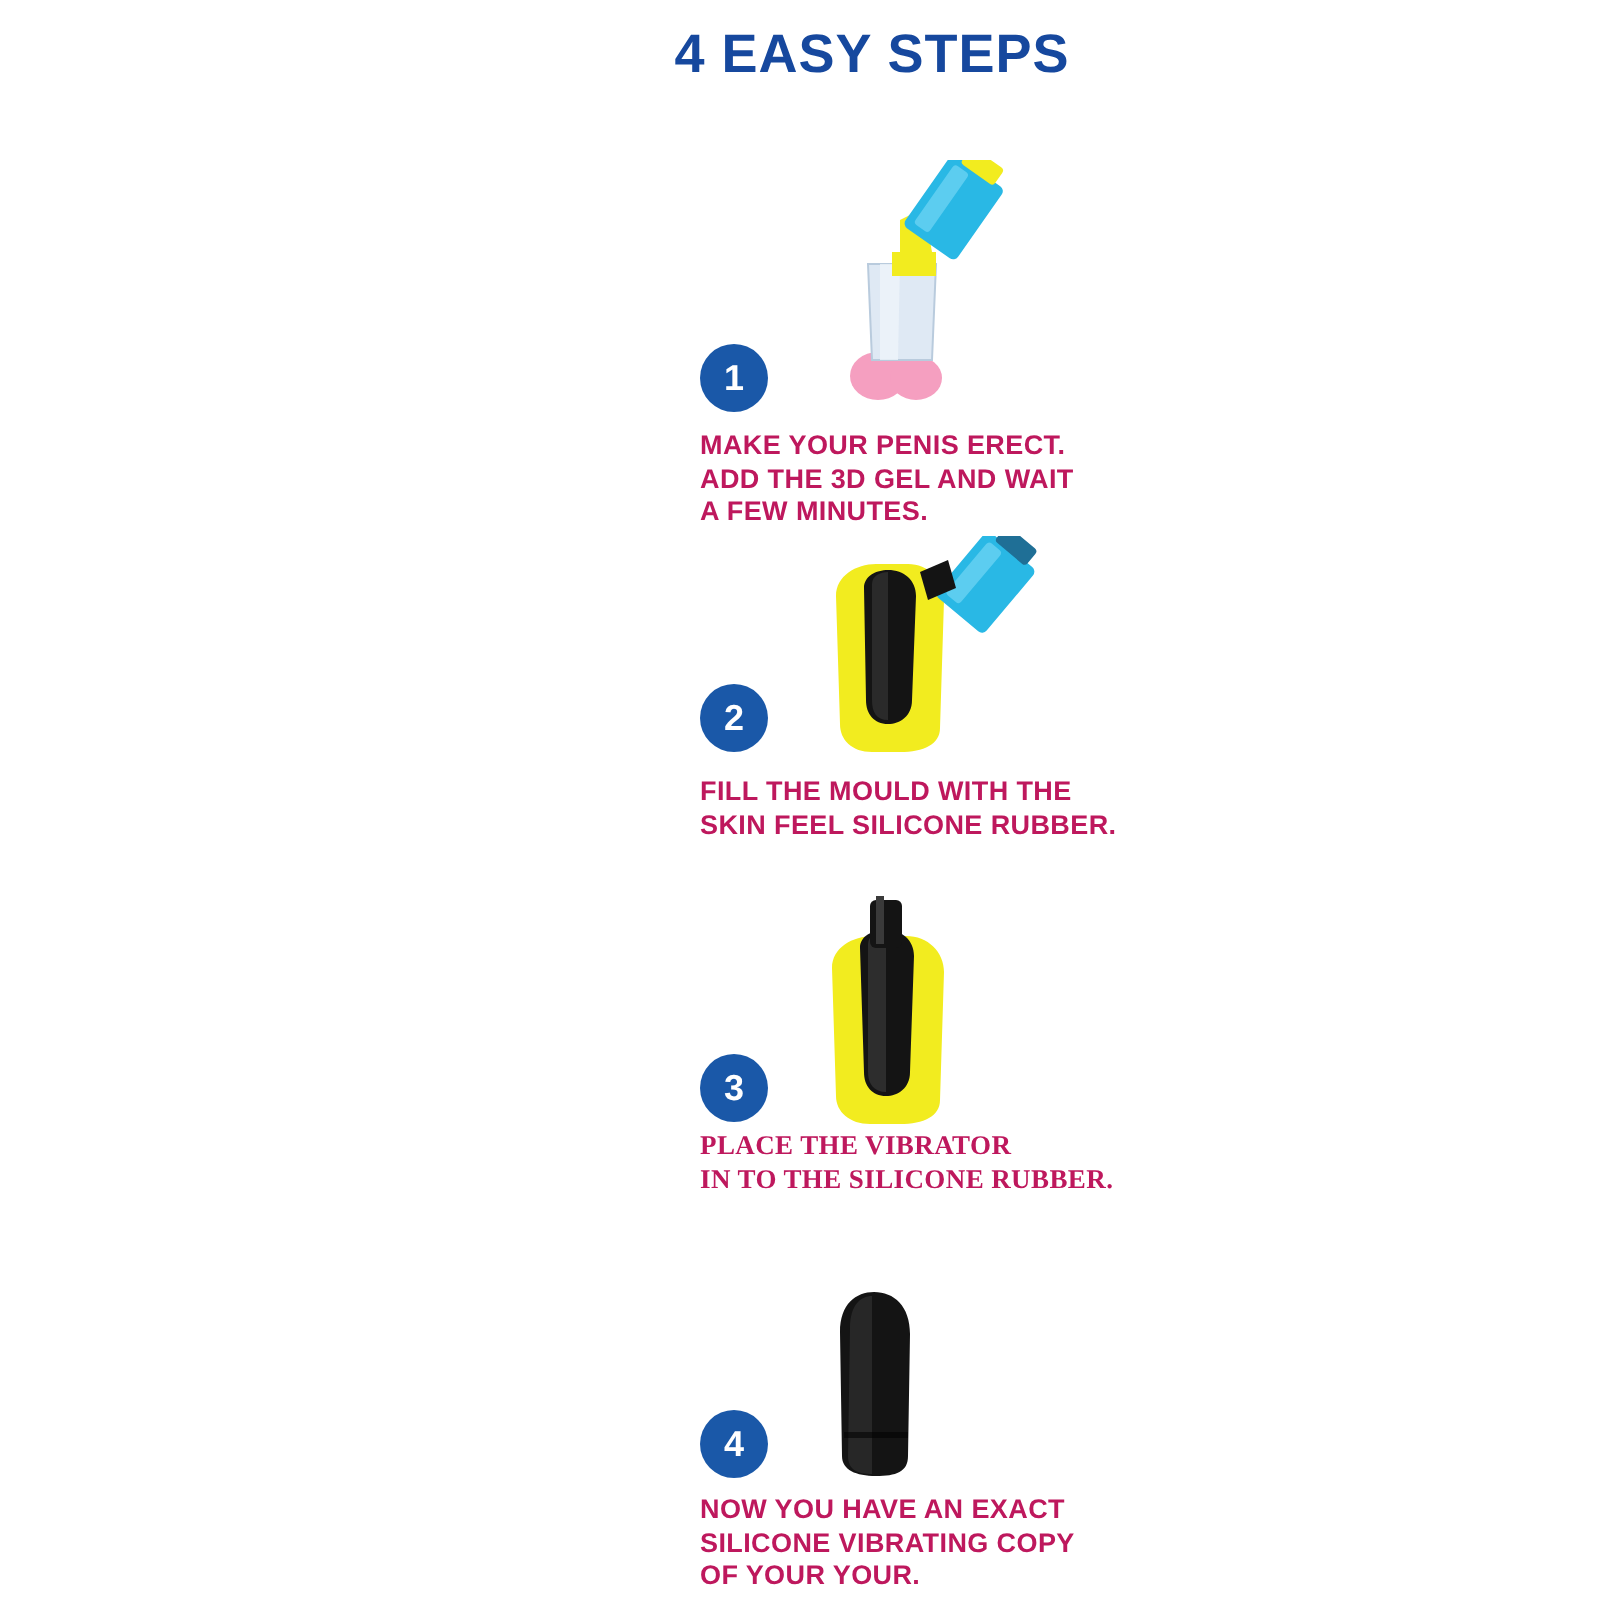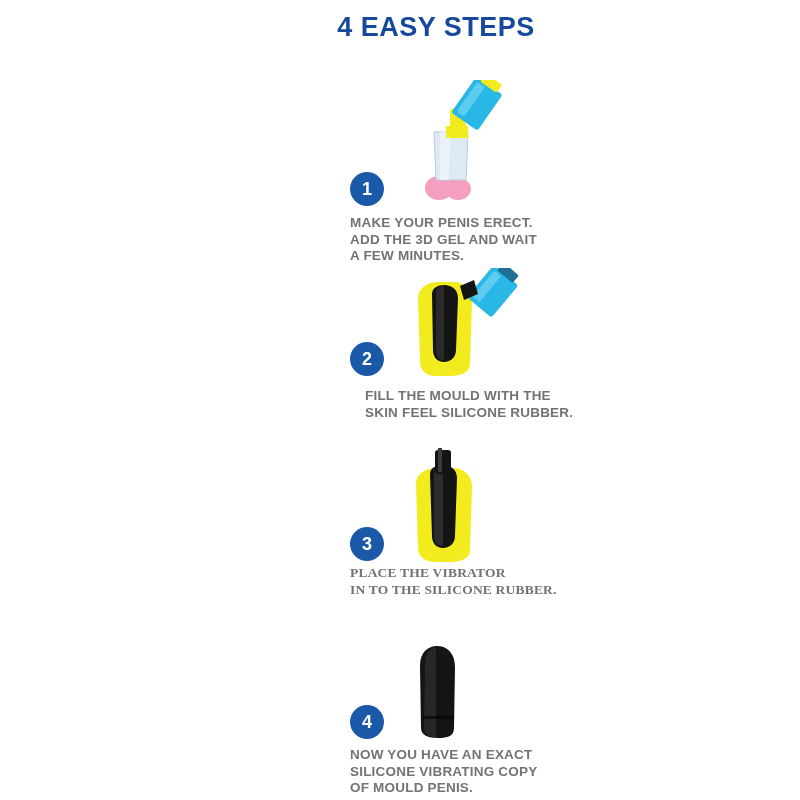--- a/index.html
+++ b/index.html
@@ -44,21 +44,21 @@
     border-radius: 50%;
     background: #1a58a8;
     color: #ffffff;
     font-size: 18px;
     font-weight: bold;
     line-height: 34px;
     text-align: center;
   }
   .caption {
     position: absolute;
-    color: #737373;
+    color: #be185d;
     font-size: 13.5px;
     font-weight: bold;
     line-height: 16.5px;
     letter-spacing: 0.2px;
     white-space: pre-line;
   }
   .art {
     position: absolute;
   }
 </style>
@@ -107,21 +107,21 @@
         <g transform="rotate(40 86 24)">
           <rect x="70" y="2" width="32" height="42" rx="3" fill="#29b8e5"></rect>
           <rect x="74" y="6" width="9" height="34" rx="2" fill="#5ccdf0"></rect>
           <rect x="76" y="-6" width="20" height="10" rx="2" fill="#1f6f96"></rect>
         </g>
 
         <path d="M54 18 L68 12 L72 26 L58 32 Z" fill="#141414"></path>
       </svg>
     </div>
     <div class="badge" style="left:314px; top:342px;">2</div>
-    <div class="caption" style="left:329px; top:388px; width:280px;">FILL THE MOULD WITH THE
+    <div class="caption" style="left:314px; top:388px; width:280px;">FILL THE MOULD WITH THE
 SKIN FEEL SILICONE RUBBER.</div>
   </div>
 
   <div class="step" style="top:0">
     <div class="art" style="left:370px; top:448px; width:90px; height:118px;">
       <svg width="90" height="118" viewBox="0 0 90 118">
 
         <path d="M10 36 C10 26 20 20 31 20 L47 20 C58 20 66 28 66 38 L64 102 C64 110 56 114 44 114 L29 114 C19 114 12 108 12 100 Z" fill="#f2ec1f"></path>
 
         <path d="M24 26 C24 20 30 17 37 17 C45 17 51 22 51 30 L49 88 C49 96 43 100 37 100 C30 100 26 95 26 88 Z" fill="#141414"></path>
@@ -140,16 +140,16 @@
     <div class="art" style="left:372px; top:644px; width:70px; height:96px;">
       <svg width="70" height="96" viewBox="0 0 70 96">
         <path d="M12 22 C12 8 20 2 29 2 C39 2 47 9 47 23 L46 84 C46 92 40 94 30 94 C20 94 13 91 13 84 Z" fill="#141414"></path>
         <path d="M17 20 C17 9 22 4 28 4 L28 93 C21 93 16 91 16 84 Z" fill="#272727"></path>
         <rect x="14" y="72" width="32" height="3" fill="#000000" opacity="0.55"></rect>
       </svg>
     </div>
     <div class="badge" style="left:314px; top:705px;">4</div>
     <div class="caption" style="left:314px; top:747px; width:280px;">NOW YOU HAVE AN EXACT
 SILICONE VIBRATING COPY
-OF MOULD PENIS.</div>
+OF YOUR YOUR.</div>
   </div>
 
 </div>
 
 </body></html>

